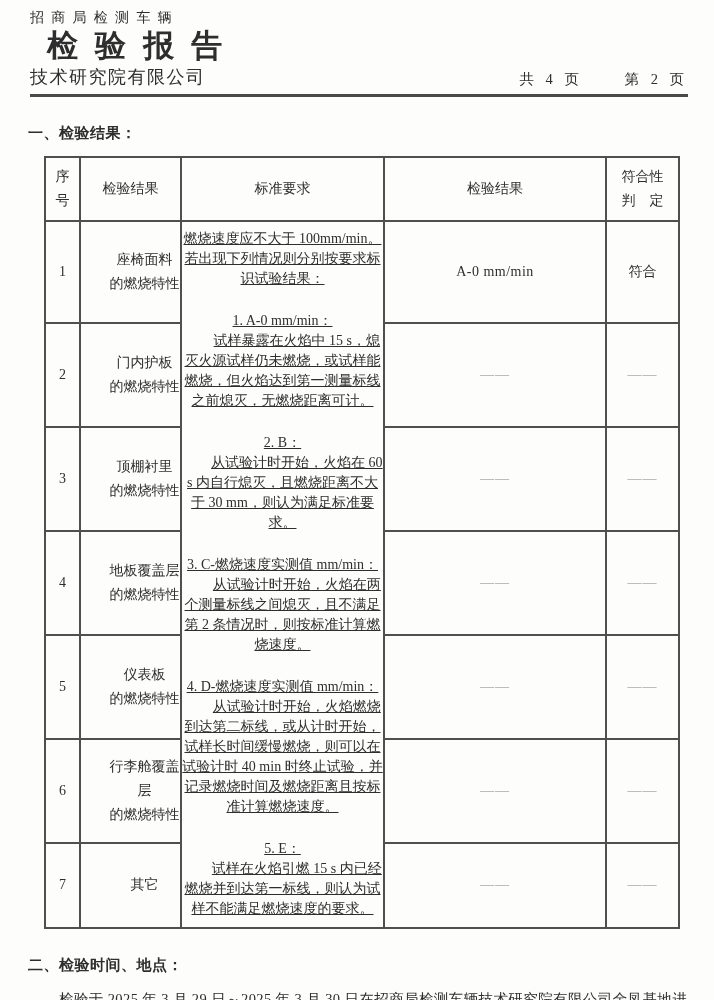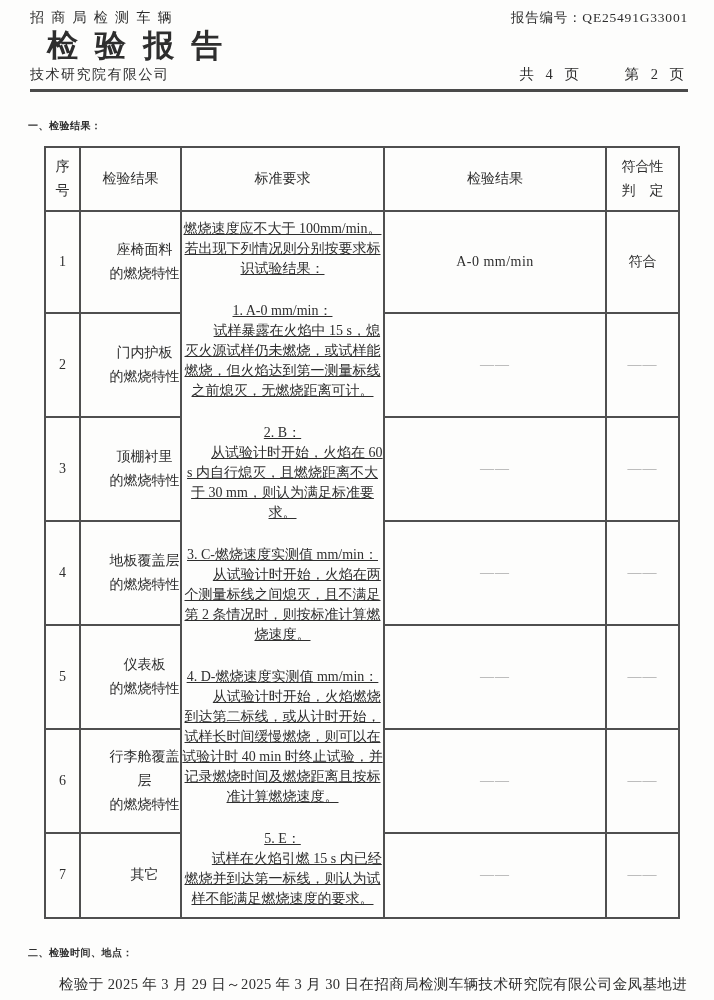--- a/index.html
+++ b/index.html
@@ -17,26 +17,26 @@
   .hdr { padding:9px 26px 0 30px; }
   .hdr-row1 { display:flex; justify-content:space-between; align-items:center; }
   .org1 { font-size:14px; letter-spacing:0.52em; white-space:nowrap; }
   .report-no { font-size:13.5px; letter-spacing:0.8px; white-space:nowrap; }
   .title {
     font-size:31px; font-weight:600;
     letter-spacing:0.55em; text-indent:0.55em;
     margin-top:1px; line-height:1.15;
   }
   .hdr-row2 { display:flex; justify-content:space-between; align-items:flex-end; margin-top:1px; }
-  .org2 { font-size:14px; letter-spacing:1.5px;text-align:center; }
+  .org2 { font-size:18px; letter-spacing:1.5px;text-align:center; }
   .pages { font-size:14.5px; letter-spacing:4px; white-space:nowrap; }
   .pages .pg-total { margin-right:34px; }
   .rule { height:3px; background:#4a4a4a; margin-top:5px; }
   
-  .sec-title { font-weight:bold; font-size:10px; letter-spacing:0.5px; }
+  .sec-title { font-weight:bold; font-size:15px; letter-spacing:0.5px; }
   .sec1 { margin:27px 0 13px 28px; }
   .sec2 { margin:27px 0 0 28px; }
   
   table.results {
     margin-left:44px; width:634px;
     border-collapse:collapse; table-layout:fixed;
   }
   table.results th, table.results td {
     border:2px solid #4f4f4f;
     font-weight:normal; text-align:center; vertical-align:middle;
@@ -65,21 +65,20 @@
   }
 </style>
 </head>
 <body>
 
 <div class="page">
 
   <div class="hdr">
     <div class="hdr-row1">
       <span class="org1">招商局检测车辆</span>
-      <span class="report-no">报告编号：QE25491G33001</span>
     </div>
     <div class="title">检验报告</div>
     <div class="hdr-row2">
       <span class="org2">技术研究院有限公司</span>
       <span class="pages">
         <span class="pg-total">共 4 页</span>
         <span class="pg-cur">第 2 页</span>
       </span>
     </div>
     <div class="rule"></div>

